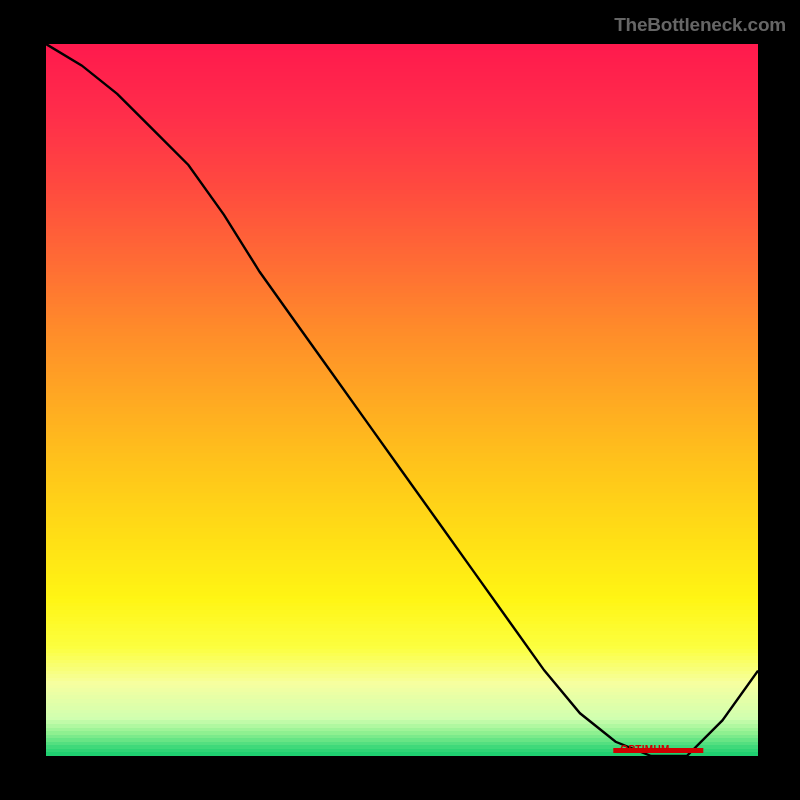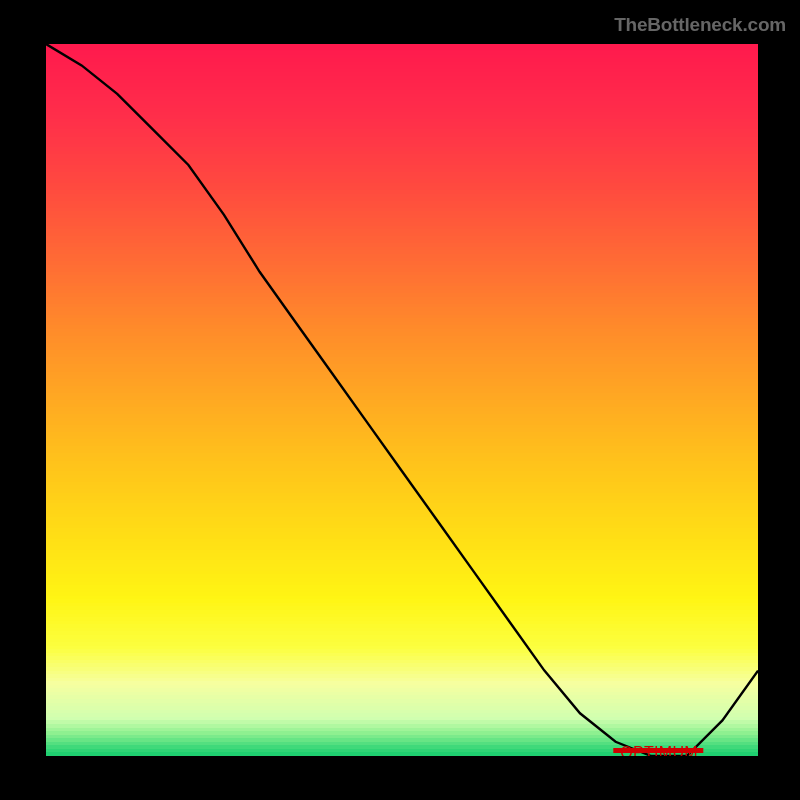--- a/index.html
+++ b/index.html
@@ -2,21 +2,21 @@
 <html><head>
 <meta charset="utf-8">
 <style>
 body { margin: 0; padding: 0; background: #000; width: 800px; height: 800px; overflow: hidden; font-family: Arial, sans-serif; }
 .container { width: 800px; height: 800px; background: #000; position: relative; margin-top: 8px; }
 .watermark { position: absolute; top: 6px; right: 14px; color: #666; font-size: 19px; font-weight: bold; letter-spacing: -0.2px; }
 .plot { position: absolute; left: 46px; top: 36px; width: 712px; height: 712px; }
 .stripes { width: 100%; height: 100%; position: absolute; left: 0; top: 0; }
 .stripe { width: 100%; position: absolute; left: 0; }
 .curve-svg { position: absolute; left: 0; top: 0; width: 712px; height: 712px; }
-.red-label { position: absolute; color: #d00000; font-size: 16px; font-weight: normal; letter-spacing: 0.3px; white-space: nowrap; }
+.red-label { position: absolute; color: #d00000; font-size: 10px; font-weight: bold; letter-spacing: 0.3px; white-space: nowrap; }
 </style>
 </head>
 <body>
 
 <div class="container">
 
   <div class="watermark">TheBottleneck.com</div>
 
   <div class="plot">
     <div class="stripes" id="stripes">

